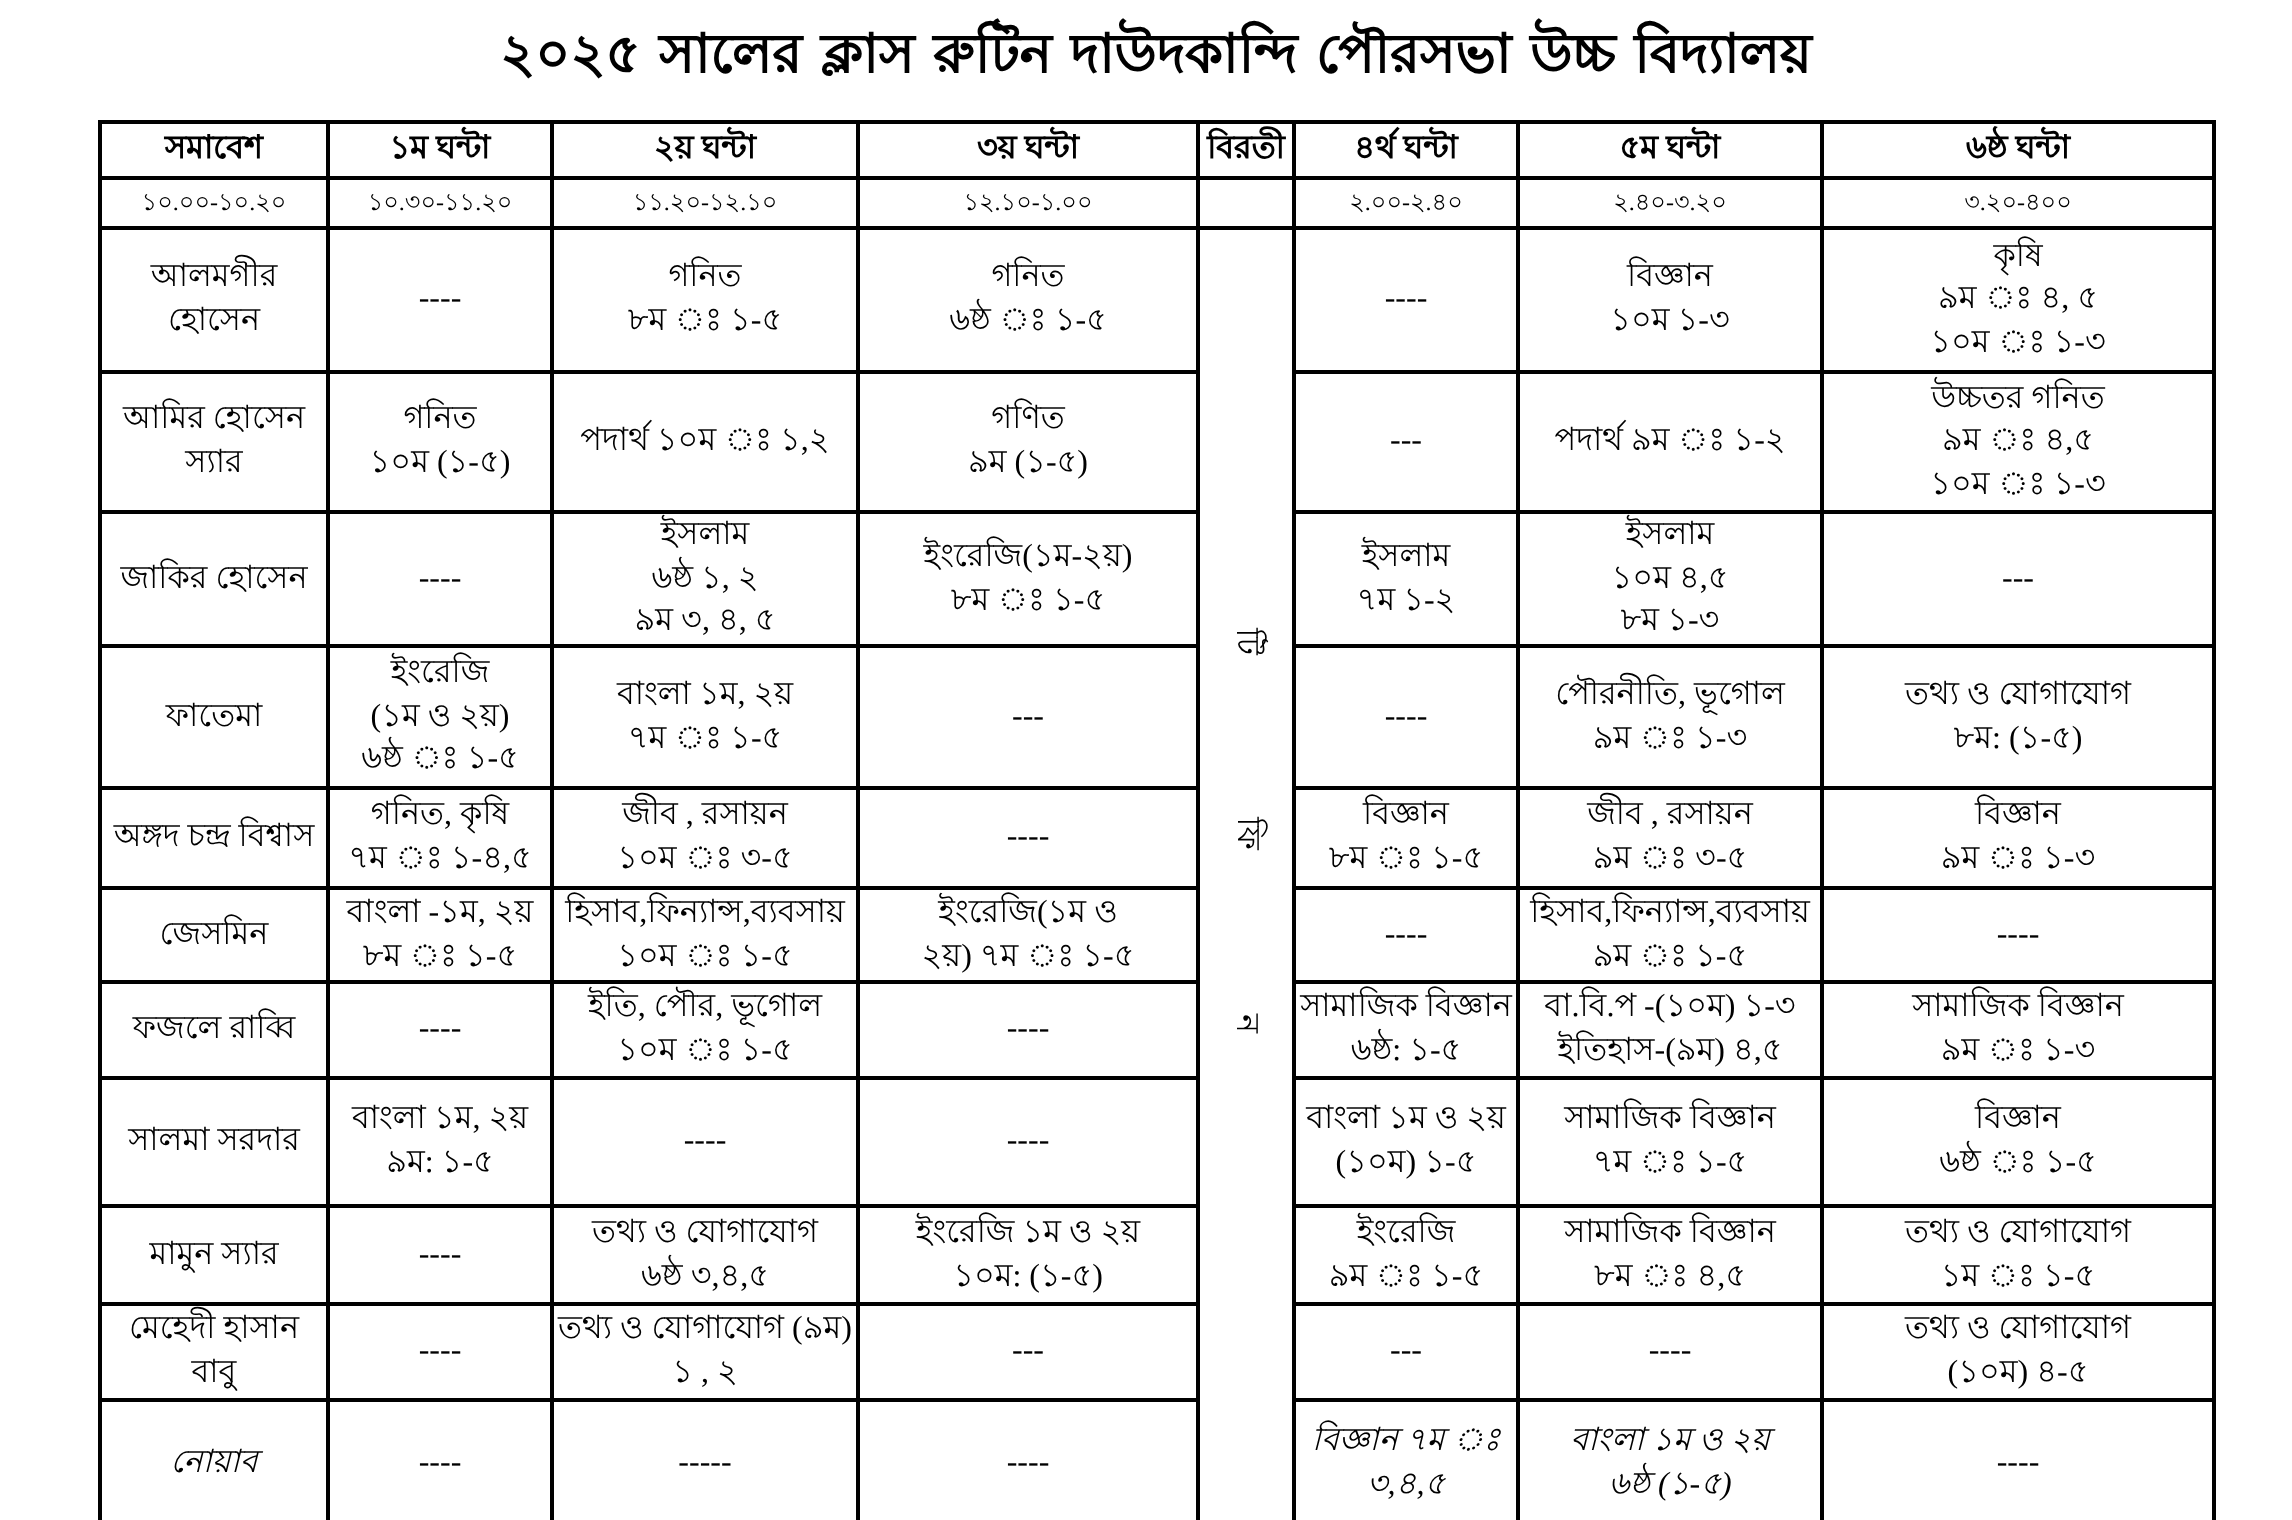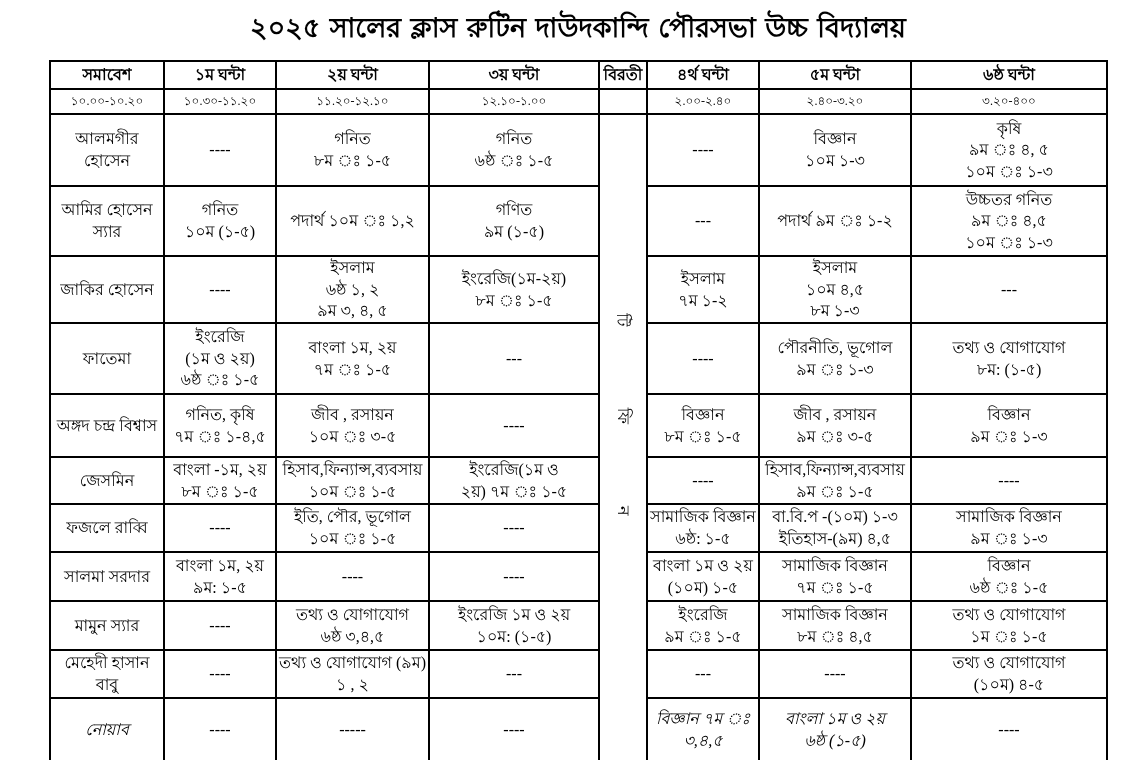--- a/index.html
+++ b/index.html
@@ -175,21 +175,21 @@
           </td>
           <td>
             <div class="ln">পৌরনীতি, ভূগোল</div>
             <div class="ln">৯ম ঃ   ১-৩</div>
           </td>
           <td>
             <div class="ln">তথ্য ও যোগাযোগ</div>
             <div class="ln">৮ম: (১-৫)</div>
           </td>
         </tr>
-        <tr style="height: 63px;">
+        <tr style="height: 50px;">
           <td>অঙ্গদ চন্দ্র বিশ্বাস</td>
           <td>
             <div class="ln">গনিত, কৃষি</div>
             <div class="ln">৭ম ঃ  ১-৪,৫</div>
           </td>
           <td>
             <div class="ln">জীব , রসায়ন</div>
             <div class="ln">১০ম ঃ ৩-৫</div>
           </td>
           <td>
@@ -251,21 +251,21 @@
           </td>
           <td>
             <div class="ln">বা.বি.প -(১০ম) ১-৩</div>
             <div class="ln">ইতিহাস-(৯ম) ৪,৫</div>
           </td>
           <td>
             <div class="ln">সামাজিক বিজ্ঞান</div>
             <div class="ln">৯ম ঃ ১-৩</div>
           </td>
         </tr>
-        <tr style="height: 49px;">
+        <tr style="height: 64px;">
           <td>সালমা সরদার</td>
           <td>
             <div class="ln">বাংলা ১ম, ২য়</div>
             <div class="ln">৯ম: ১-৫</div>
           </td>
           <td>
             <div class="ln">----</div>
           </td>
           <td>
             <div class="ln">----</div>

